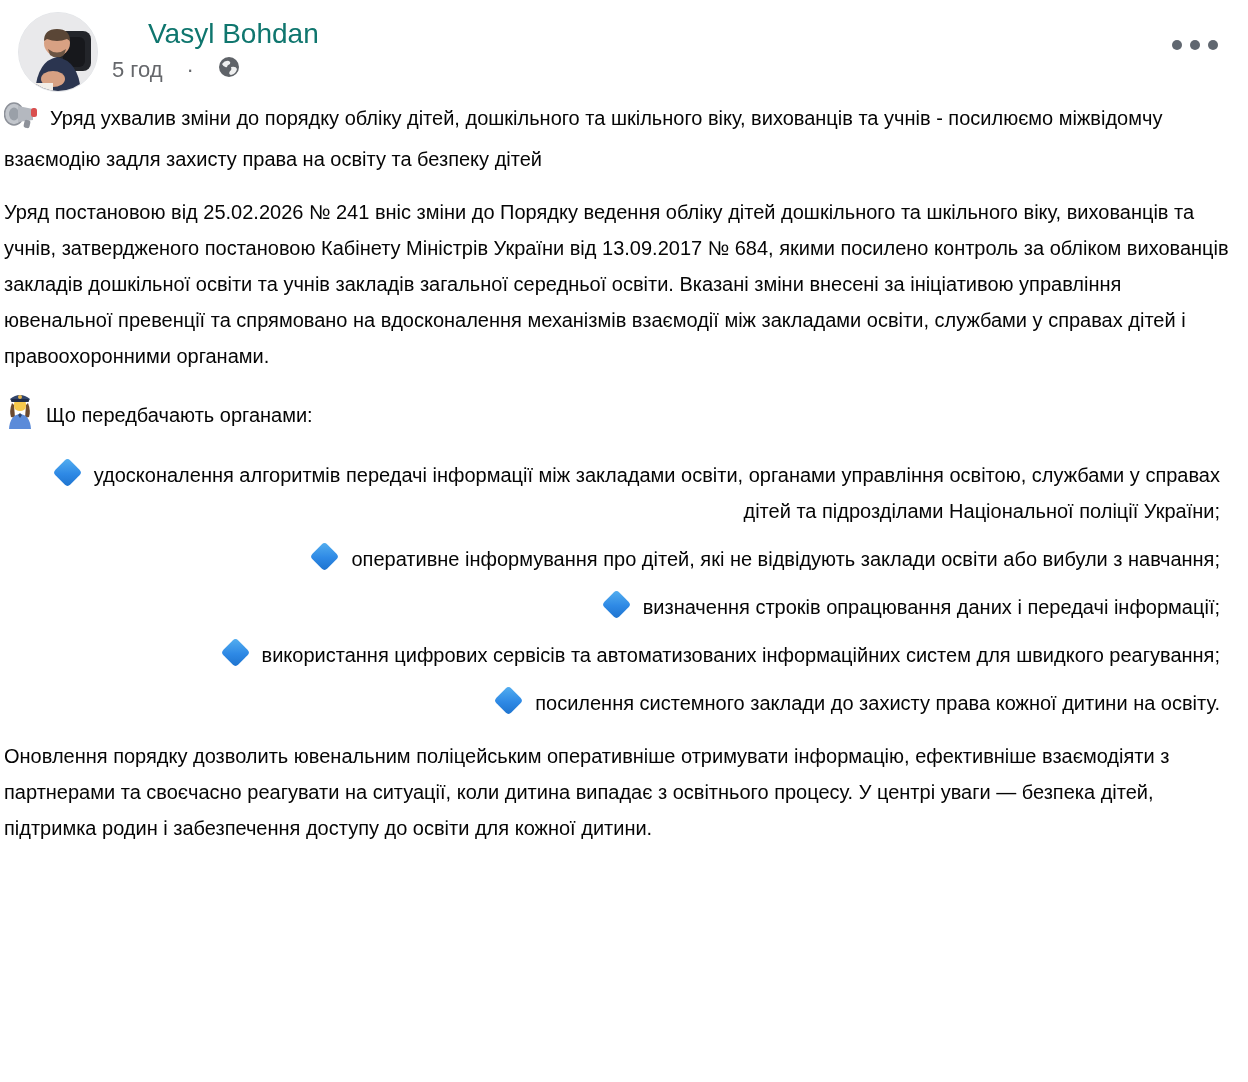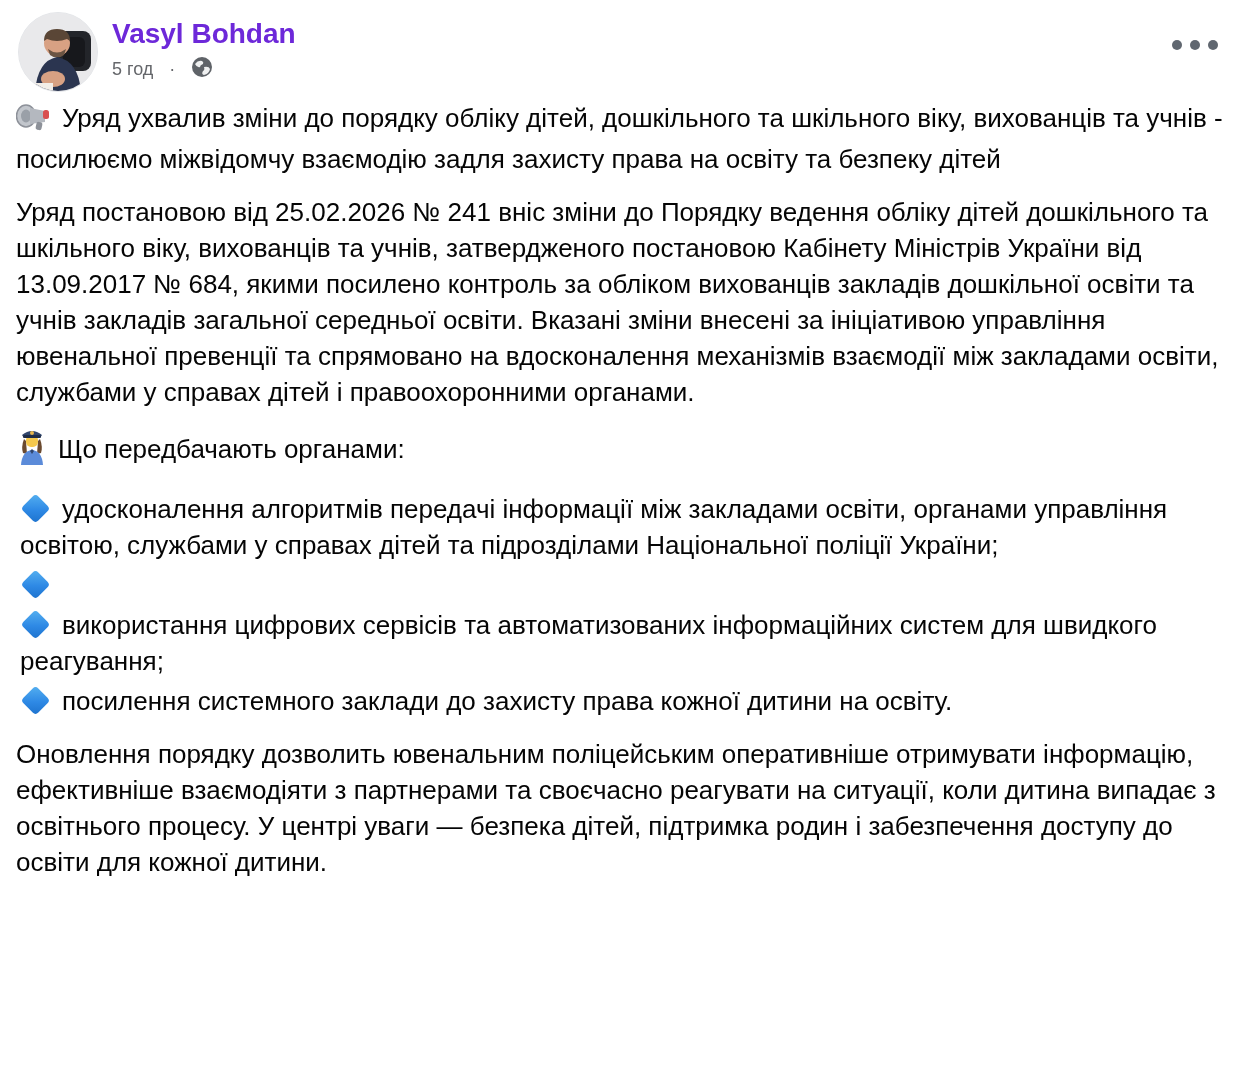--- a/index.html
+++ b/index.html
@@ -23,57 +23,58 @@
     border-radius: 50%;
     overflow: hidden;
     flex: 0 0 80px;
     border: 1px solid #e4e6e9;
     background: #ececee;
     cursor: pointer;
   }
   .header-meta { margin-left: 14px; padding-top: 6px; }
   .author-name {
     font-size: 28px;
-    font-weight: 700;
-    color: #6d28d9;
+    font-weight: 400;
+    color: #0f766e;
     line-height: 32px;
     cursor: pointer;
+    margin-left: 36px;
   }
   .sub-row {
     display: flex;
     align-items: center;
-    gap: 16px;
+    gap: 24px;
     margin-top: 6px;
     color: #65676B;
-    font-size: 18px;
+    font-size: 22px;
     cursor: pointer;
   }
   .dot-sep { color: #65676B; }
   .menu-btn {
     position: absolute;
     right: 24px; top: 34px;
     display: flex;
     gap: 8px;
     padding: 6px;
     cursor: pointer;
     border-radius: 6px;
   }
   .menu-btn .dot {
     width: 10px; height: 10px;
     border-radius: 50%;
     background: #606770;
   }
   .post-body {
-    padding: 4px 16px 0 16px;
-    font-size: 26px;
+    padding: 4px 16px 0 4px;
+    font-size: 20px;
     line-height: 36px;
   }
   .post-body p { margin: 0 0 17px 0; }
   .bullet-list { margin: 0 0 17px 0; }
-  .bullet-item { margin: 4px; }
+  .bullet-item { margin: 12px; text-align: right; }
   .inline-icon {
     display: inline-block;
     vertical-align: -5px;
     margin-right: 10px;
   }
   .diamond {
     display: inline-block;
     width: 21px; height: 21px;
     border-radius: 4px;
     background: linear-gradient(135deg, #55b0f0 0%, #2e89e5 55%, #1d72cd 100%);
@@ -154,21 +155,24 @@
           <path d="M14 24 l2 3 l2 -3 l-2 -2 z" fill="#31456b"></path>
         </svg>
       </span><span>Що передбачають органами:</span>
     </p>
 
     <div class="bullet-list">
       <div class="bullet-item">
         <span class="diamond"></span><span>удосконалення алгоритмів передачі інформації між закладами освіти, органами управління освітою, службами у справах дітей та підрозділами Національної поліції України;</span>
       </div>
       <div class="bullet-item">
-        <span class="diamond"></span>
+        <span class="diamond"></span><span>оперативне інформування про дітей, які не відвідують заклади освіти або вибули з навчання;</span>
+      </div>
+      <div class="bullet-item">
+        <span class="diamond"></span><span>визначення строків опрацювання даних і передачі інформації;</span>
       </div>
       <div class="bullet-item">
         <span class="diamond"></span><span>використання цифрових сервісів та автоматизованих інформаційних систем для швидкого реагування;</span>
       </div>
       <div class="bullet-item">
         <span class="diamond"></span><span>посилення системного заклади до захисту права кожної дитини на освіту.</span>
       </div>
     </div>
 
     <p>Оновлення порядку дозволить ювенальним поліцейським оперативніше отримувати інформацію, ефективніше взаємодіяти з партнерами та своєчасно реагувати на ситуації, коли дитина випадає з освітнього процесу. У центрі уваги — безпека дітей, підтримка родин і забезпечення доступу до освіти для кожної дитини.</p>

